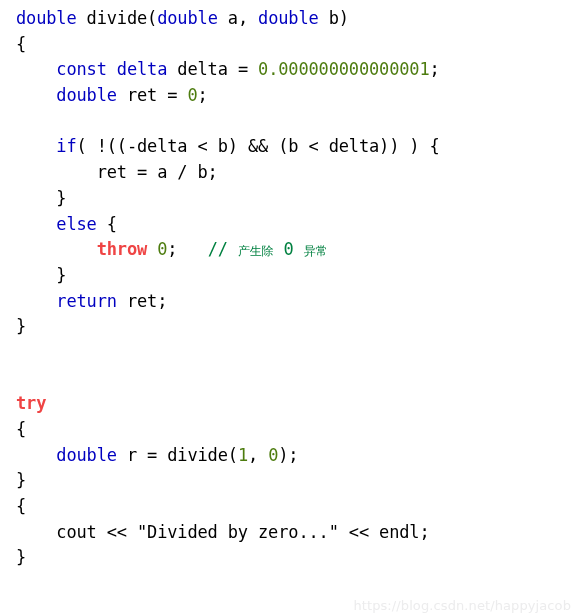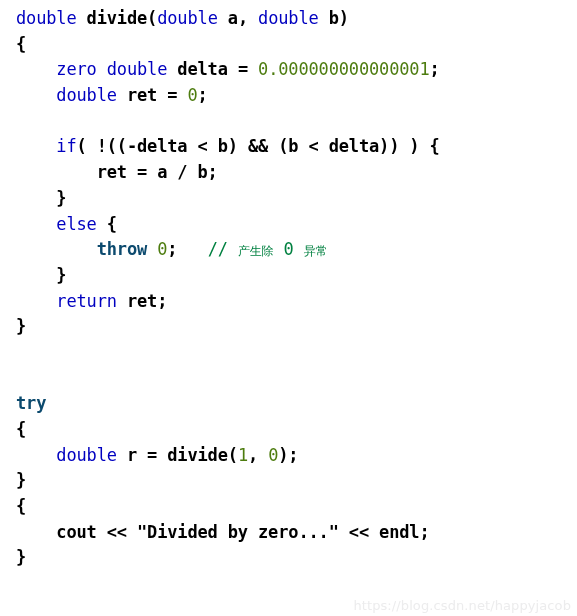--- a/index.html
+++ b/index.html
@@ -26,23 +26,23 @@
     line-height: 25.7px;
     height: 25.7px;
     white-space: pre;
     color: #000000;
     letter-spacing: -0.15px;
   }
   .code-line.blank {
     color: transparent;
   }
   .tok { white-space: pre; }
-  .tok-plain   { color: #000000; font-weight: bold; }
+  .tok-plain   { color: #000000; }
   .tok-kw      { color: #0000c0; }
-  .tok-kw-b    { color: #0c4a6e; font-weight: bold; }
+  .tok-kw-b    { color: #ef4444; font-weight: bold; }
   .tok-num     { color: #4d7c0f; }
   .tok-comment { color: #008040; }
   .tok-comment-cjk {
     color: #008040;
     font-family: "DejaVu Sans", "Liberation Sans", sans-serif;
     font-size: 12px;
   }
   #watermark {
     position: absolute;
     right: 6px;
@@ -54,21 +54,21 @@
     letter-spacing: 0.1px;
   }
 </style>
 </head>
 <body>
 
 <div id="code-block">
   <div id="code-lines">
       <div class="code-line"><span class="tok tok-kw">double</span><span class="tok tok-plain"> divide(</span><span class="tok tok-kw">double</span><span class="tok tok-plain"> a, </span><span class="tok tok-kw">double</span><span class="tok tok-plain"> b)</span></div>
       <div class="code-line"><span class="tok tok-plain">{</span></div>
-      <div class="code-line"><span class="tok tok-plain">    </span><span class="tok tok-kw">zero double</span><span class="tok tok-plain"> delta = </span><span class="tok tok-num">0.000000000000001</span><span class="tok tok-plain">;</span></div>
+      <div class="code-line"><span class="tok tok-plain">    </span><span class="tok tok-kw">const delta</span><span class="tok tok-plain"> delta = </span><span class="tok tok-num">0.000000000000001</span><span class="tok tok-plain">;</span></div>
       <div class="code-line"><span class="tok tok-plain">    </span><span class="tok tok-kw">double</span><span class="tok tok-plain"> ret = </span><span class="tok tok-num">0</span><span class="tok tok-plain">;</span></div>
       <div class="code-line blank"><span class="tok tok-plain"> </span></div>
       <div class="code-line"><span class="tok tok-plain">    </span><span class="tok tok-kw">if</span><span class="tok tok-plain">( !((-delta &lt; b) &amp;&amp; (b &lt; delta)) ) {</span></div>
       <div class="code-line"><span class="tok tok-plain">        ret = a / b;</span></div>
       <div class="code-line"><span class="tok tok-plain">    }</span></div>
       <div class="code-line"><span class="tok tok-plain">    </span><span class="tok tok-kw">else</span><span class="tok tok-plain"> {</span></div>
       <div class="code-line"><span class="tok tok-plain">        </span><span class="tok tok-kw-b">throw</span><span class="tok tok-plain"> </span><span class="tok tok-num">0</span><span class="tok tok-plain">;   </span><span class="tok tok-comment">// </span><span class="tok tok-comment-cjk">产生除</span><span class="tok tok-comment"> 0 </span><span class="tok tok-comment-cjk">异常</span></div>
       <div class="code-line"><span class="tok tok-plain">    }</span></div>
       <div class="code-line"><span class="tok tok-plain">    </span><span class="tok tok-kw">return</span><span class="tok tok-plain"> ret;</span></div>
       <div class="code-line"><span class="tok tok-plain">}</span></div>

